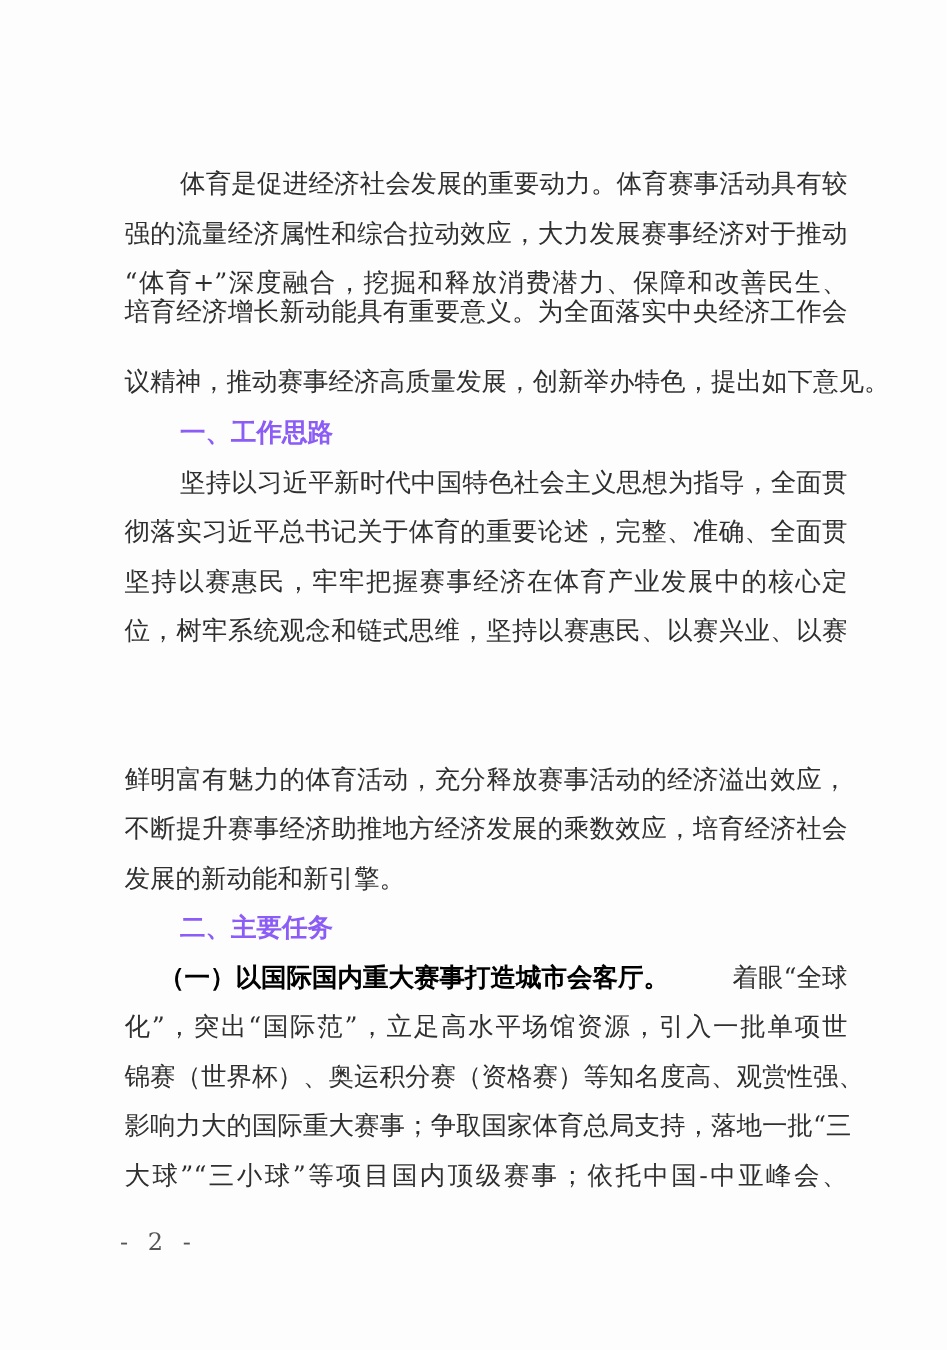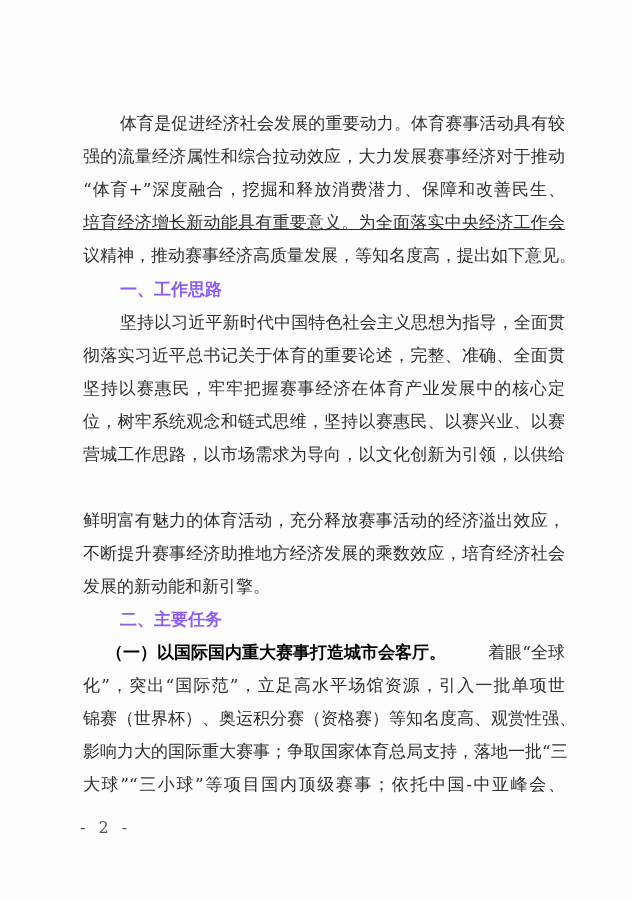--- a/index.html
+++ b/index.html
@@ -18,30 +18,29 @@
              font-family: "DejaVu Serif", serif; letter-spacing: 4px; }
 </style>
 </head>
 <body>
 
 <div class="page">
 
   <div class="line indent" style="top:110px;">体育是促进经济社会发展的重要动力。体育赛事活动具有较</div>
   <div class="line" style="top:143px;">强的流量经济属性和综合拉动效应，大力发展赛事经济对于推动</div>
   <div class="line" style="top:176px;">“体育+”深度融合，挖掘和释放消费潜力、保障和改善民生、</div>
-  <div class="line" style="top:209px;text-decoration:underline;">培育经济增长新动能具有重要意义。为全面落实中央经济工作会</div>
-  <div class="line" style="top:242px;">议精神，推动赛事经济高质量发展，等知名度高，提出如下意见。</div>
+  <div class="line" style="top:195px;">培育经济增长新动能具有重要意义。为全面落实中央经济工作会</div>
+  <div class="line" style="top:242px;">议精神，推动赛事经济高质量发展，创新举办特色，提出如下意见。</div>
 
   <div class="line indent heading" style="top:276px;">一、工作思路</div>
 
   <div class="line indent" style="top:309px;">坚持以习近平新时代中国特色社会主义思想为指导，全面贯</div>
   <div class="line" style="top:342px;">彻落实习近平总书记关于体育的重要论述，完整、准确、全面贯</div>
   <div class="line" style="top:375px;">坚持以赛惠民，牢牢把握赛事经济在体育产业发展中的核心定</div>
   <div class="line" style="top:408px;">位，树牢系统观念和链式思维，坚持以赛惠民、以赛兴业、以赛</div>
-  <div class="line" style="top:441px;">营城工作思路，以市场需求为导向，以文化创新为引领，以供给</div>
   <div class="line" style="top:507px;">鲜明富有魅力的体育活动，充分释放赛事活动的经济溢出效应，</div>
   <div class="line" style="top:540px;">不断提升赛事经济助推地方经济发展的乘数效应，培育经济社会</div>
   <div class="line short" style="top:573px;">发展的新动能和新引擎。</div>
 
   <div class="line indent heading" style="top:606px;">二、主要任务</div>
 
   <div class="line" style="top:639px; left:106px; width:459px; display:flex; justify-content:space-between; text-align-last:auto;">
     <span class="bold">（一）以国际国内重大赛事打造城市会客厅。</span>
     <span>着眼“全球</span>
   </div>

